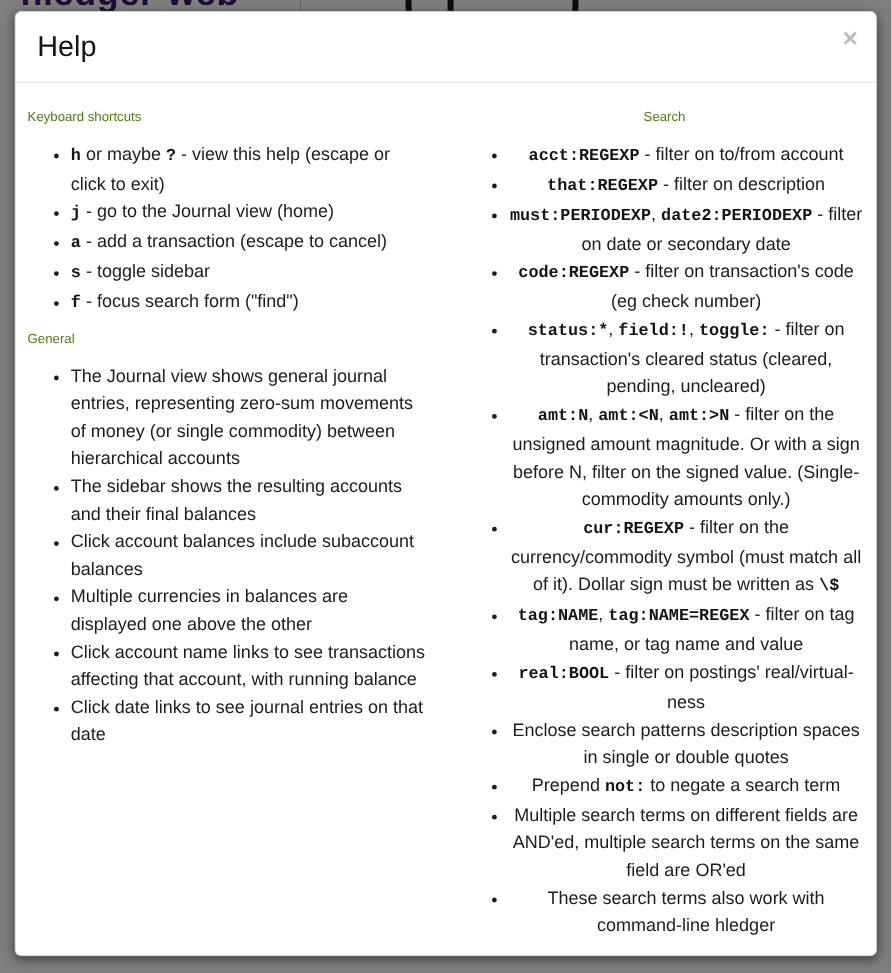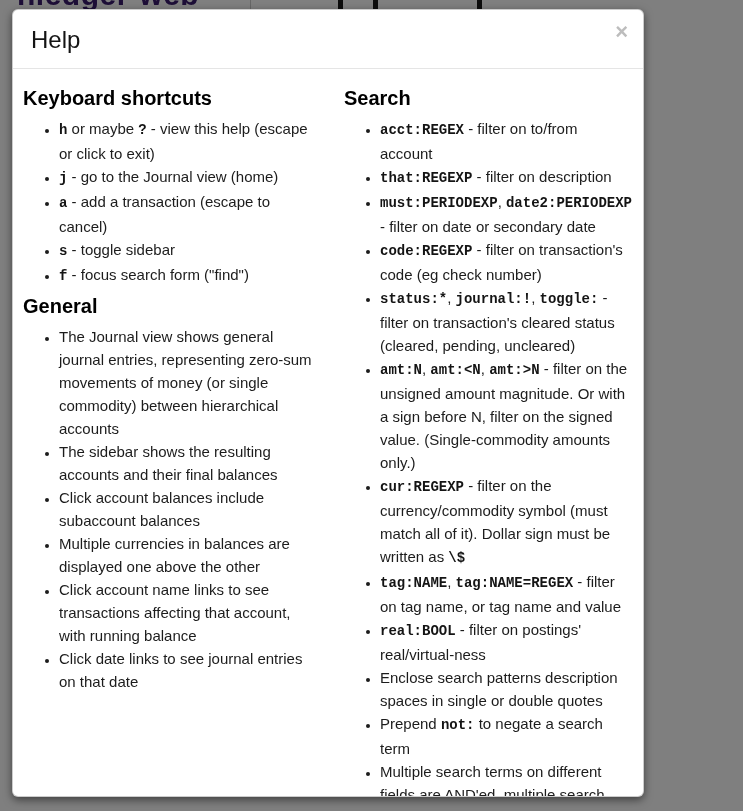--- a/index.html
+++ b/index.html
@@ -30,21 +30,21 @@
 
   
   .overlay {
     position: absolute; inset: 0;
     background: rgba(0,0,0,0.50);
   }
 
   
   .modal-box {
     position: absolute; left: 12px; top: 9px;
-    width: 632px; height: 788px;
+    width: 719px; height: 788px;
     background: #ffffff;
     border: 1px solid rgba(0,0,0,0.2);
     border-radius: 6px;
     box-shadow: 0 3px 9px rgba(0,0,0,0.5);
     overflow: hidden;
   }
   .modal-header {
     padding: 13px 15px 12px 18px;
     border-bottom: 1px solid #e5e5e5;
     position: relative;
@@ -59,25 +59,25 @@
     background: none; border: none; padding: 0;
     font-family: "Liberation Sans", sans-serif;
     font-size: 22px; font-weight: bold; line-height: 1;
     color: #bdbdbd; cursor: pointer;
   }
   .modal-body {
     padding: 21px 10px 0 10px;
     display: flex;
   }
   .help-col { width: 343px; }
-  .help-col + .help-col { margin-left: 32px; }
+  .help-col + .help-col { margin-left: 32px; text-align: center; }
 
   .section-heading {
     margin: 0 0 9px 0;
-    font-size: 20px; font-weight: bold; color: #000000;
+    font-size: 11px; font-weight: normal; color: #4d7c0f;
     line-height: 17px;
   }
   .section-heading.spaced { }
 
   ul.help-list {
     margin: 10px 0 10px 0;
     padding: 0 0 0 36px;
     list-style: disc outside;
   }
   ul.help-list li {
@@ -128,25 +128,25 @@
           <li>Click account balances include subaccount balances</li>
           <li>Multiple currencies in balances are displayed one above the other</li>
           <li>Click account name links to see transactions affecting that account, with running balance</li>
           <li>Click date links to see journal entries on that date</li>
         </ul>
     </div>
 
     <div class="help-col">
       <h4 class="section-heading">Search</h4>
       <ul class="help-list">
-          <li><code>acct:REGEX</code> - filter on to/from account</li>
+          <li><code>acct:REGEXP</code> - filter on to/from account</li>
           <li><code>that:REGEXP</code> - filter on description</li>
           <li><code>must:PERIODEXP</code>, <code>date2:PERIODEXP</code> - filter on date or secondary date</li>
           <li><code>code:REGEXP</code> - filter on transaction's code (eg check number)</li>
-          <li><code>status:*</code>, <code>journal:!</code>, <code>toggle:</code> - filter on transaction's cleared status (cleared, pending, uncleared)</li>
+          <li><code>status:*</code>, <code>field:!</code>, <code>toggle:</code> - filter on transaction's cleared status (cleared, pending, uncleared)</li>
           <li><code>amt:N</code>, <code>amt:&lt;N</code>, <code>amt:&gt;N</code> - filter on the unsigned amount magnitude. Or with a sign before N, filter on the signed value. (Single-commodity amounts only.)</li>
           <li><code>cur:REGEXP</code> - filter on the currency/commodity symbol (must match all of it). Dollar sign must be written as <code>\$</code></li>
           <li><code>tag:NAME</code>, <code>tag:NAME=REGEX</code> - filter on tag name, or tag name and value</li>
           <li><code>real:BOOL</code> - filter on postings' real/virtual-ness</li>
           <li>Enclose search patterns description spaces in single or double quotes</li>
           <li>Prepend <code>not:</code> to negate a search term</li>
           <li>Multiple search terms on different fields are AND'ed, multiple search terms on the same field are OR'ed</li>
           <li>These search terms also work with command-line hledger</li>
         </ul>
     </div>

